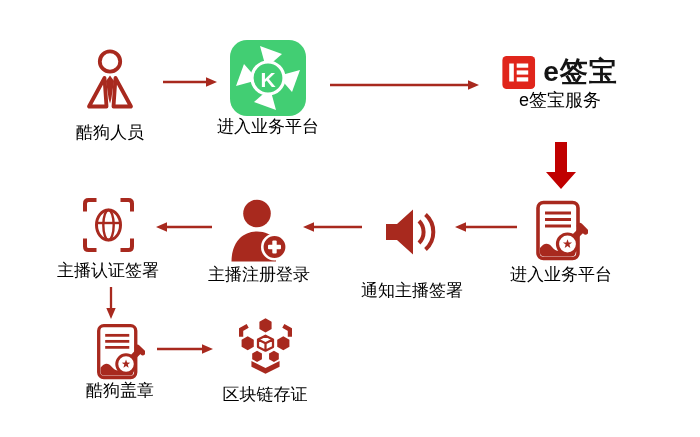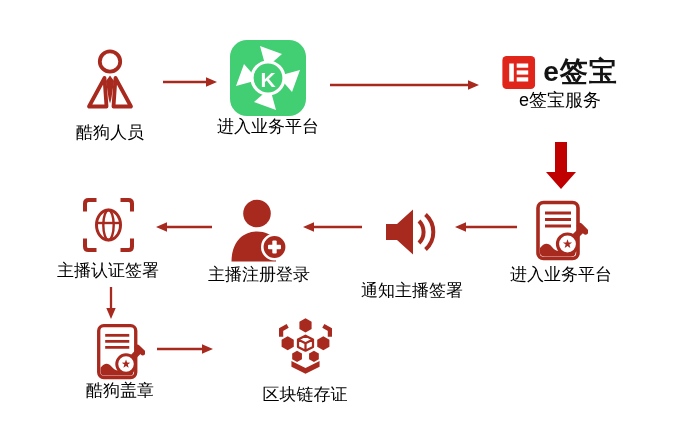--- a/index.html
+++ b/index.html
@@ -158,21 +158,21 @@
       <polygon points="33.5,39.2 34.68,42.38 38.07,42.52 35.4,44.62 36.32,47.88 33.5,46 30.68,47.88 31.69,44.62 28.93,42.52 32.32,42.38" fill="#a8291e"></polygon>
     </svg>
     <div class="label">酷狗盖章</div>
   </div>
 
   <svg class="arrow" style="left:156px;top:342px;" width="57" height="14" viewBox="0 0 57 14">
     <line x1="1" y1="7" x2="47" y2="7" stroke="#a8291e" stroke-width="2.3"></line>
     <polygon points="57,7 46,2.3 46,11.7" fill="#a8291e"></polygon>
   </svg>
 
-  <div class="node" style="left:265px;top:316px;gap:10px;margin-left:40px;">
+  <div class="node" style="left:265px;top:316px;gap:10px;">
     <svg width="60" height="60" viewBox="0 0 64 62">
       <polygon points="32,1.5 38.5,5.25 38.5,12.75 32,16.5 25.5,12.75 25.5,5.25" fill="#a8291e"></polygon>
       <polygon points="13,20.5 19.5,24.25 19.5,31.75 13,35.5 6.5,31.75 6.5,24.25" fill="#a8291e"></polygon>
       <polygon points="51,20.5 57.5,24.25 57.5,31.75 51,35.5 44.5,31.75 44.5,24.25" fill="#a8291e"></polygon>
       <polygon points="23,36 28.2,39 28.2,45 23,48 17.8,45 17.8,39" fill="#a8291e"></polygon>
       <polygon points="41,36 46.2,39 46.2,45 41,48 35.8,45 35.8,39" fill="#a8291e"></polygon>
       <path d="M6 21 L6 13.5 L13 9.5" fill="none" stroke="#a8291e" stroke-width="4.5"></path>
       <path d="M58 21 L58 13.5 L51 9.5" fill="none" stroke="#a8291e" stroke-width="4.5"></path>
       <path d="M32 20 L40 24 L32 28 L24 24 Z M24 24 L24 32 L32 36 L32 28 M40 24 L40 32 L32 36" fill="none" stroke="#a8291e" stroke-width="2.4" stroke-linejoin="round"></path>
       <path d="M17 47 L32 54.5 L47 47 L47 53 L32 60.5 L17 53 Z" fill="#a8291e"></path>

